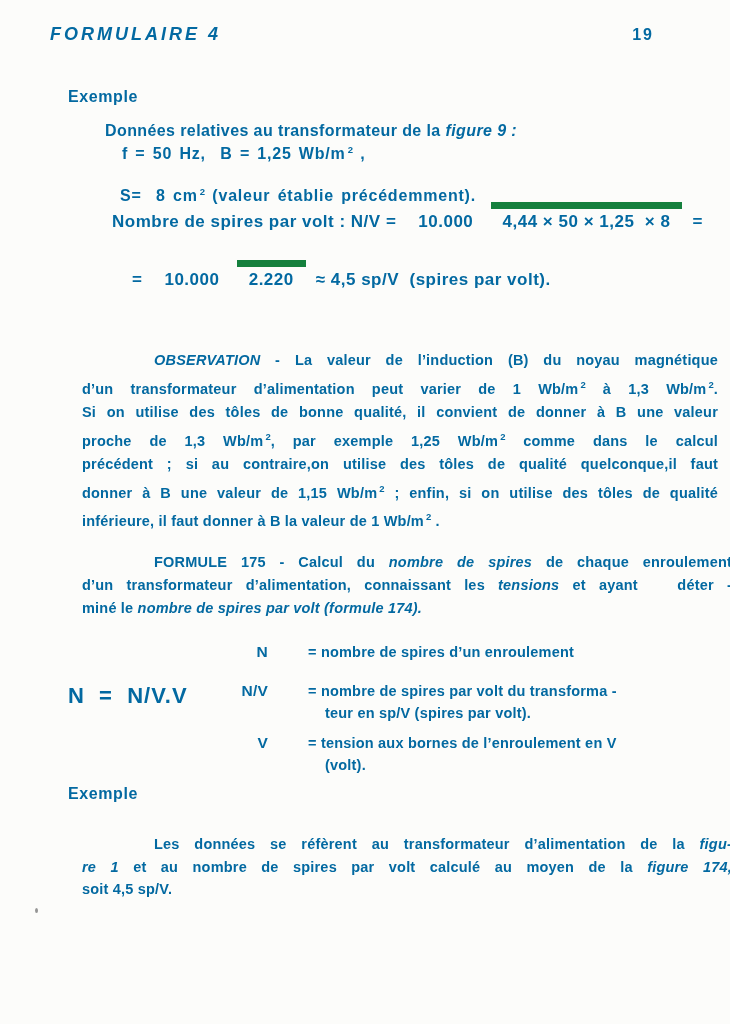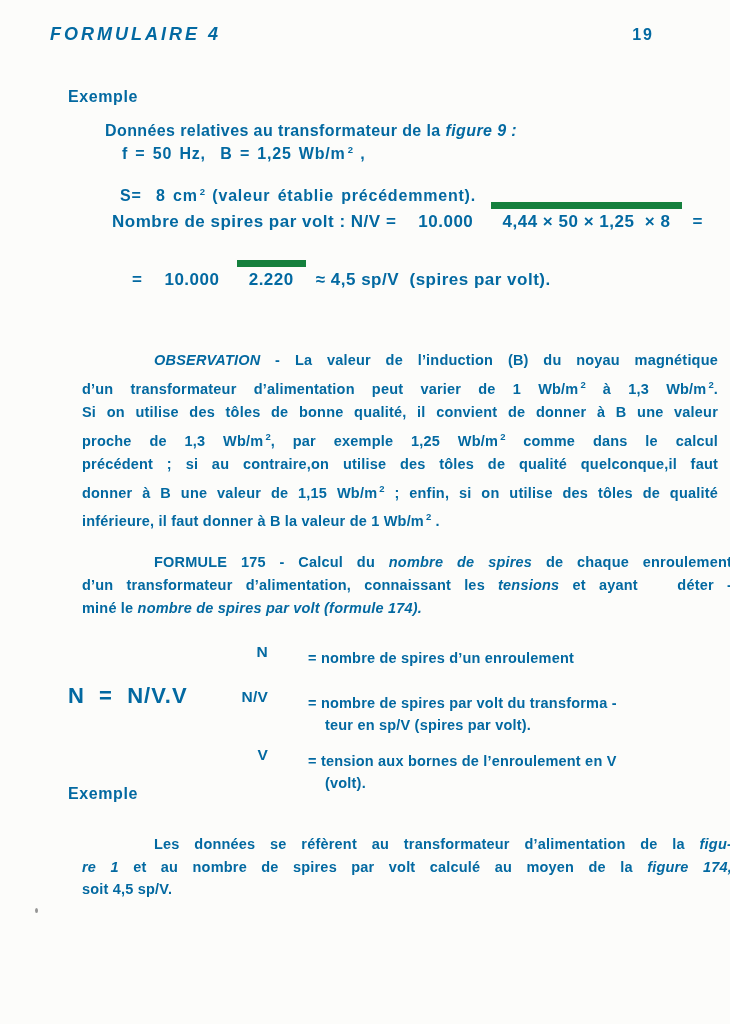--- a/index.html
+++ b/index.html
@@ -43,21 +43,21 @@
   .tline.cont { padding-left:17px; }
 
   .it  { font-style:italic; }
   .sup { font-size:9.5px; vertical-align:6px; letter-spacing:0; margin-left:2px; }
 
   .defs { position:absolute; left:40px; top:641px; width:660px; line-height:22px; }
   .def-row { display:flex; }
   .def-row.r1 { margin-bottom:17px; }
   .def-row.r2 { margin-bottom:8px; }
   .def-sym { width:228px; text-align:right; flex:0 0 auto; font-size:15.5px; }
-  .def-txt { margin-left:40px; flex:1;margin-top:6px; }
+  .def-txt { margin-left:40px; flex:1; }
   .nv-formula { position:absolute; left:28px; top:44px; font-size:22px; letter-spacing:1px; white-space:pre; }
 
   .speck { position:absolute; left:35px; top:908px; width:3px; height:5px;
            background:#6a6a6a; border-radius:50%; opacity:0.7; }
 </style>
 </head>
 <body>
 
 <div class="page">
 

